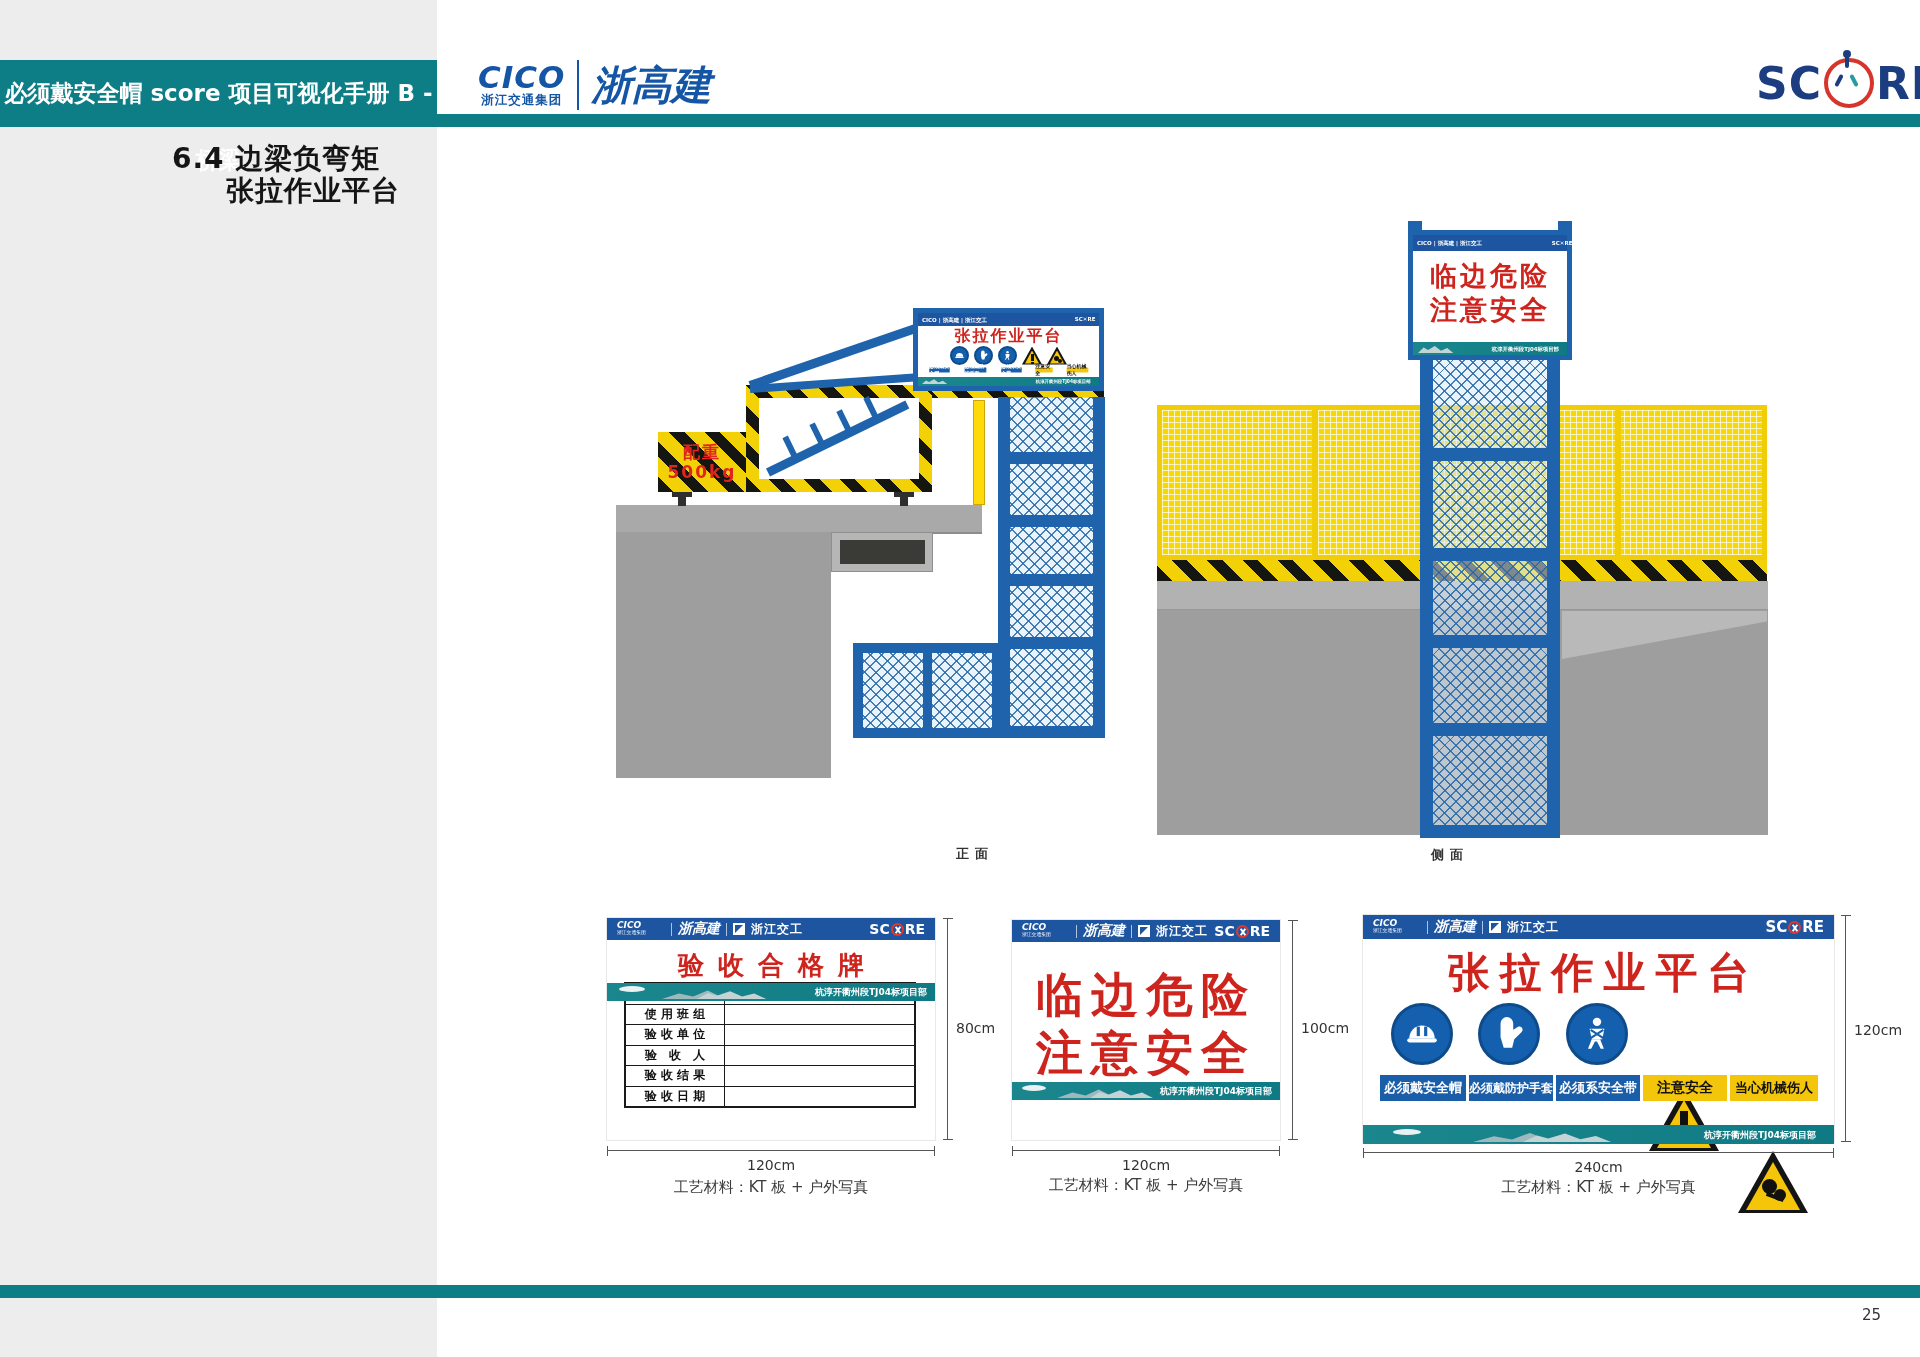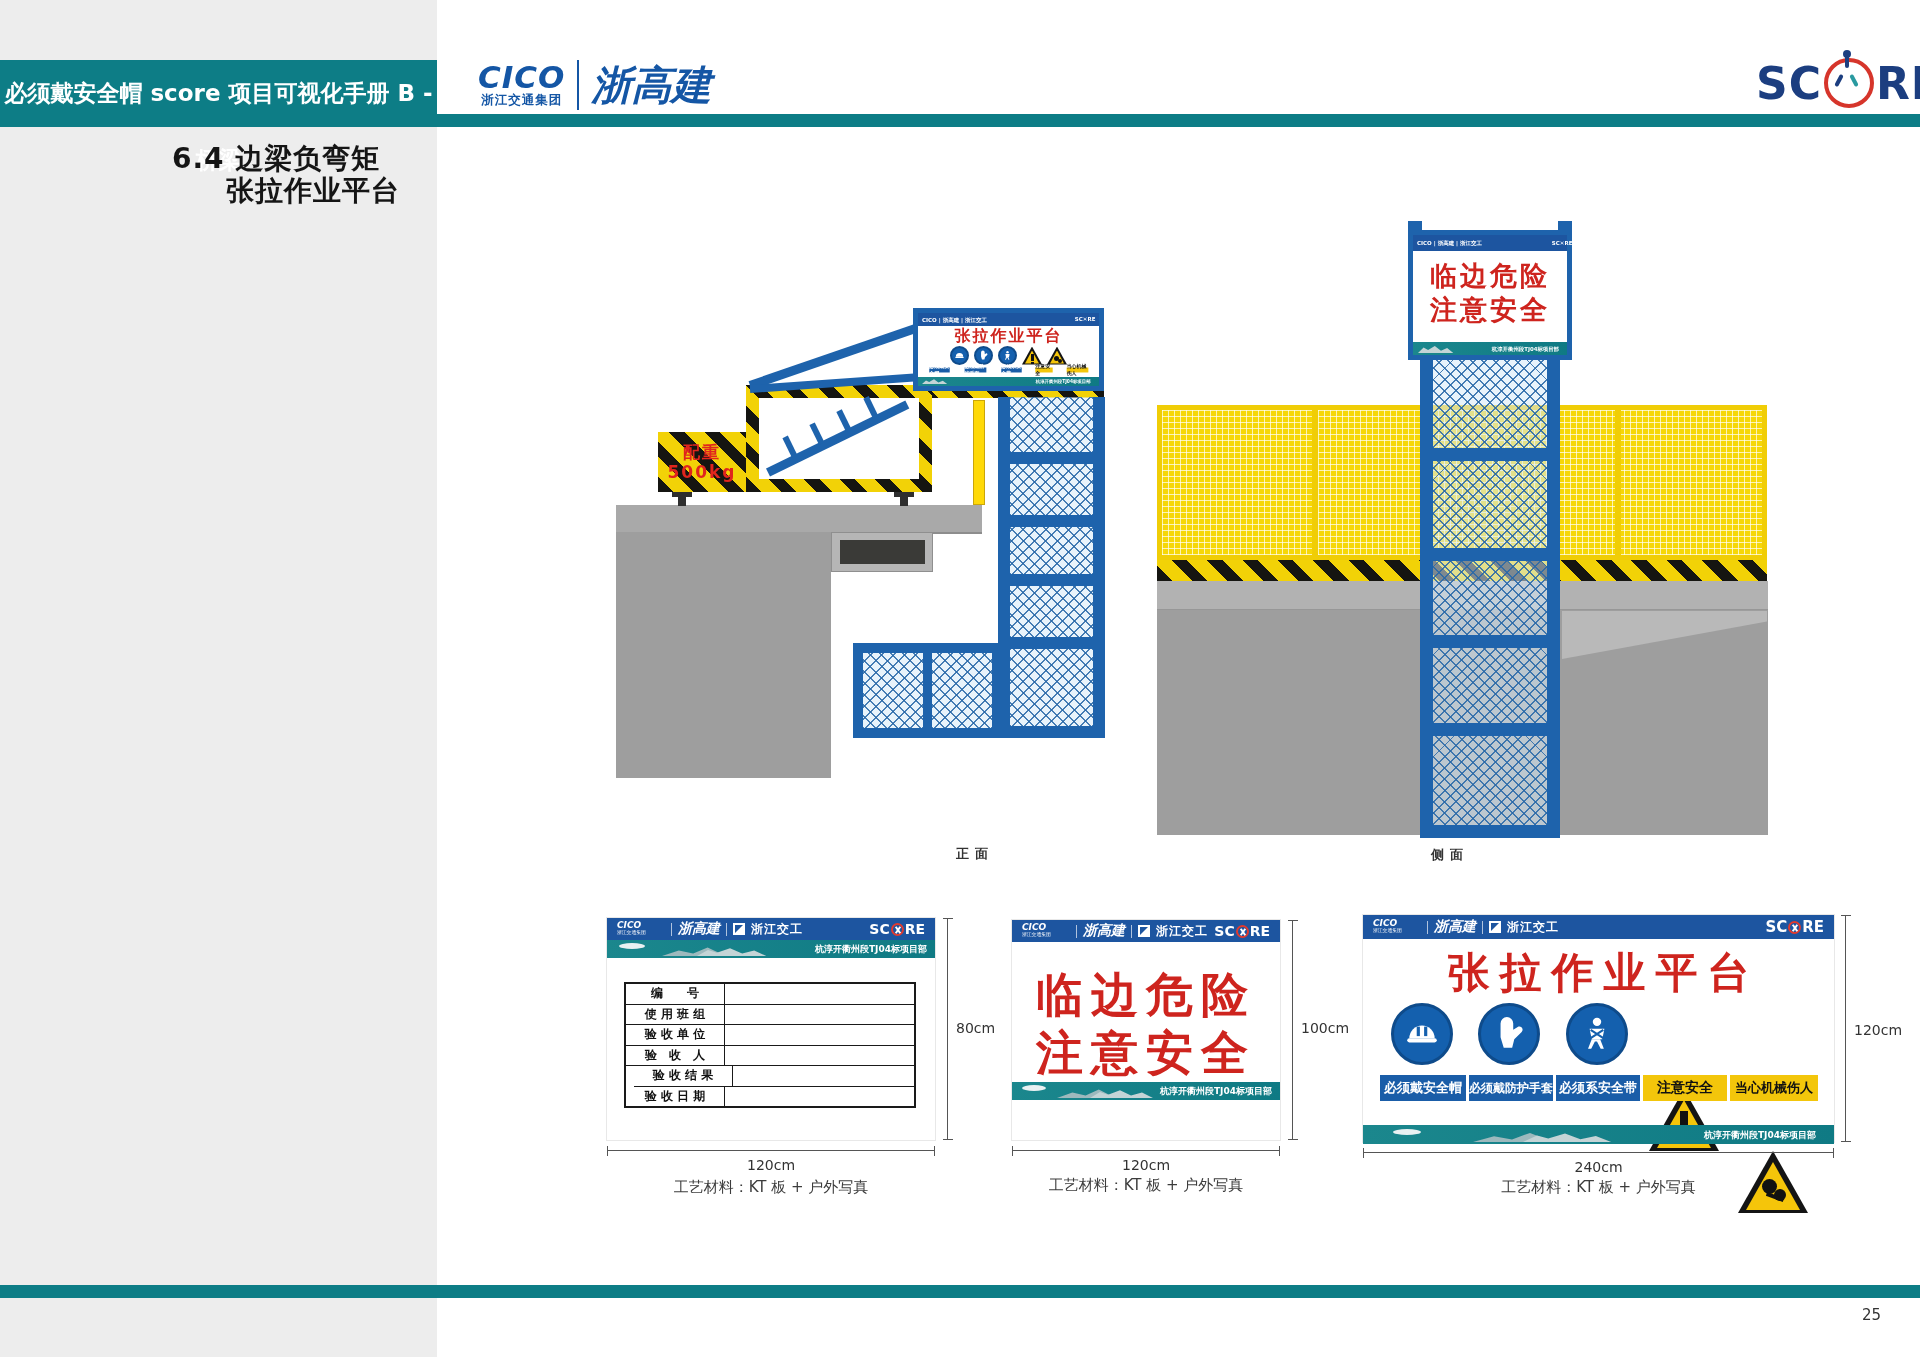--- a/index.html
+++ b/index.html
@@ -276,38 +276,39 @@
       <span class="pdiv"></span>
       <span class="sq"></span>
       <span class="mini-zjjg">浙江交工</span>
     </div>
     <span class="score-mini">
       <span>SC</span>
         <span class="ring-mini"></span>
         <span>RE</span>
     </span>
   </div>
+  <div class="ptitle" style="font-size:26px;letter-spacing:14px;margin-top:8px;text-indent:14px;">验收合格牌</div>
   <div class="vtable abs" style="left:17px;top:64px;width:292px;height:126px;display:flex;flex-direction:column;">
     <div class="vrow" style="flex:1;">
         <span class="vlab">编　　号</span>
         <span class="vval"></span>
       </div>
     <div class="vrow" style="flex:1;">
         <span class="vlab">使 用 班 组</span>
         <span class="vval"></span>
       </div>
     <div class="vrow" style="flex:1;">
         <span class="vlab">验 收 单 位</span>
         <span class="vval"></span>
       </div>
     <div class="vrow" style="flex:1;">
         <span class="vlab">验　收　人</span>
         <span class="vval"></span>
       </div>
-    <div class="vrow" style="flex:1;margin-left:8px;">
+    <div class="vrow" style="flex:1;">
         <span class="vlab">验 收 结 果</span>
         <span class="vval"></span>
       </div>
     <div class="vrow" style="flex:1;">
         <span class="vlab">验 收 日 期</span>
         <span class="vval"></span>
       </div>
   </div>
   <div class="tealstrip abs" style="left:0;bottom:0;width:328px;height:18px;">
     <span class="cloud" style="left:12px;top:3px;width:26px;height:6px;"></span>

